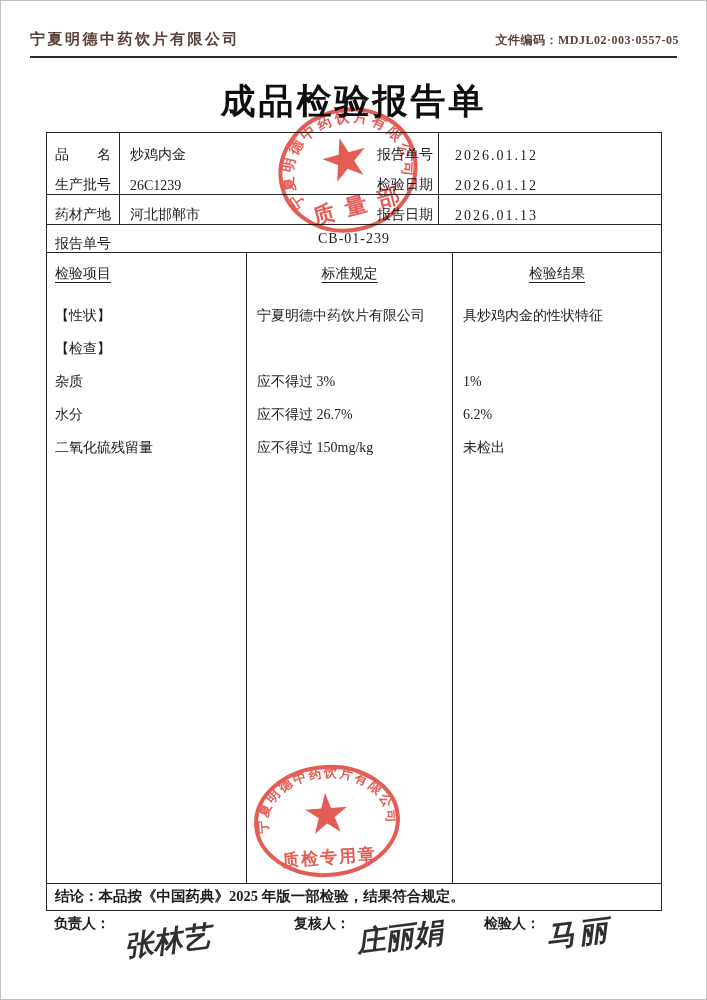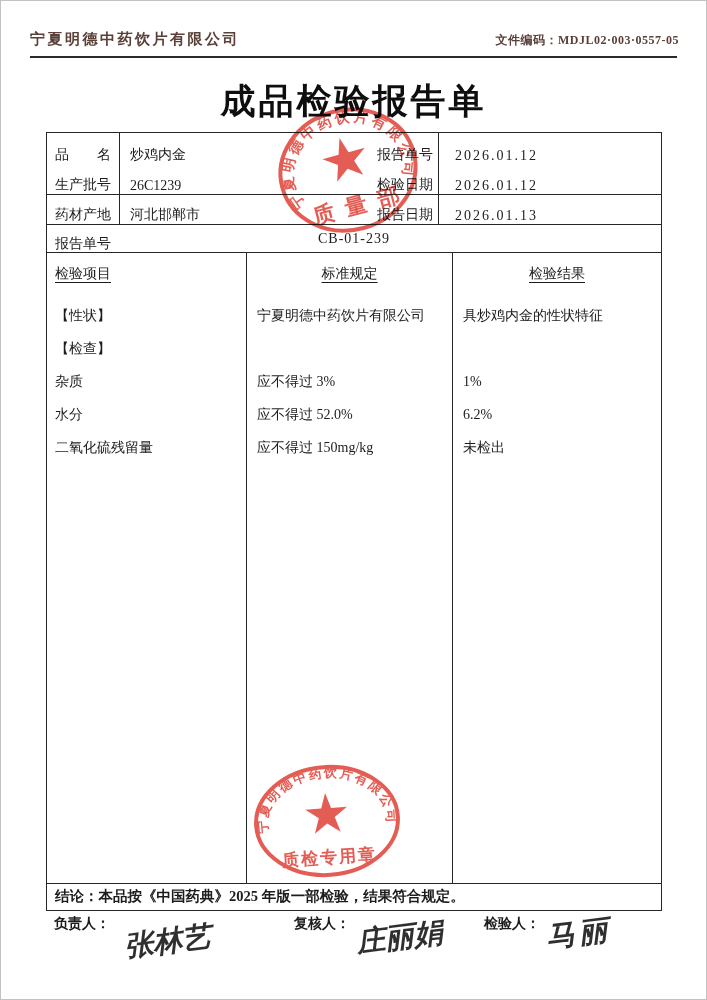--- a/index.html
+++ b/index.html
@@ -111,21 +111,21 @@
           <div class="brow">水分</div>
           <div class="brow">二氧化硫残留量</div>
         </div>
       </div>
       <div class="mcol b2">
         <div class="col-head head-center"><span>标准规定</span></div>
         <div class="brows">
           <div class="brow">宁夏明德中药饮片有限公司</div>
           <div class="brow"></div>
           <div class="brow">应不得过 3%</div>
-          <div class="brow">应不得过 52.0%</div>
+          <div class="brow">应不得过 26.7%</div>
           <div class="brow">应不得过 150mg/kg</div>
         </div>
       </div>
       <div class="mcol b3">
         <div class="col-head head-center"><span>检验结果</span></div>
         <div class="brows">
           <div class="brow">具炒鸡内金的性状特征</div>
           <div class="brow"></div>
           <div class="brow">1%</div>
           <div class="brow">6.2%</div>

